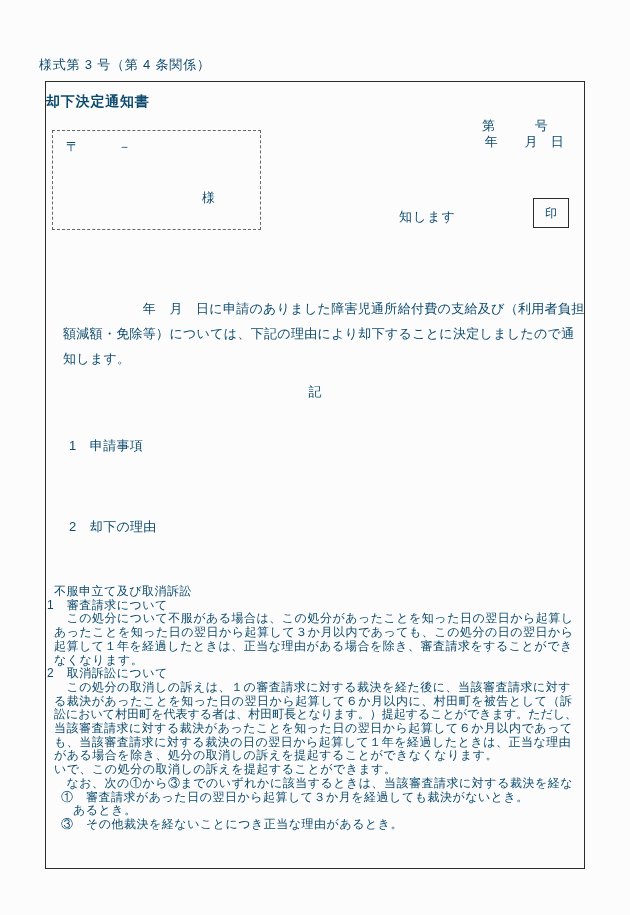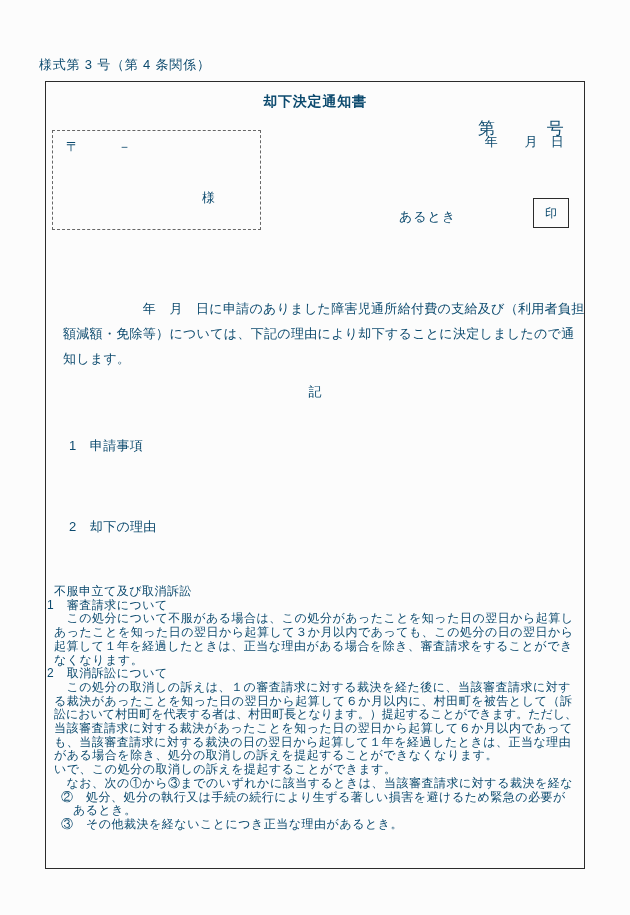--- a/index.html
+++ b/index.html
@@ -24,30 +24,30 @@
   .doc-box {
     position: absolute;
     left: 45px; top: 81px;
     width: 540px; height: 788px;
     border: 1px solid #2b2b2b;
     background: #fcfcfc;
   }
   .doc-title {
     position: absolute;
     left: 0; right: 0; top: 11px;
-    text-align: center;
+    text-align: left;
     font-size: 14px;
     font-weight: 600;
     letter-spacing: 0.8px;
     white-space: pre;
   }
   .doc-number {
     position: absolute;
-    right: 20px; top: 35px;
-    font-size: 17px;
+    right: 36px; top: 35px;
+    font-size: 13px;
     letter-spacing: 0.2px;
     white-space: pre;
   }
   .doc-date {
     position: absolute;
     right: 20px; top: 51px;
     font-size: 13px;
     letter-spacing: 0.2px;
     white-space: pre;
   }
@@ -134,21 +134,21 @@
     <div class="doc-title">却下決定通知書</div>
 
     <div class="doc-number">第　　　号</div>
     <div class="doc-date">年　　月　日</div>
 
     <div class="address-box">
       <div class="postal-line">〒　　　－</div>
       <div class="addressee-suffix">様</div>
     </div>
 
-    <div class="issuer">あるとき</div>
+    <div class="issuer">知します</div>
 
     <div class="seal-box">
       <span>印</span>
     </div>
 
     <div class="body-paragraph">
       <div class="line">　　　　　　年　月　日に申請のありました障害児通所給付費の支給及び（利用者負担</div>
       <div class="line">額減額・免除等）については、下記の理由により却下することに決定しましたので通</div>
       <div class="line">知します。</div>
     </div>
@@ -167,19 +167,19 @@
       <div class="line ind-1">なくなります。</div>
       <div class="line ind-num">2　取消訴訟について</div>
       <div class="line ind-1">　この処分の取消しの訴えは、１の審査請求に対する裁決を経た後に、当該審査請求に対す</div>
       <div class="line ind-1">る裁決があったことを知った日の翌日から起算して６か月以内に、村田町を被告として（訴</div>
       <div class="line ind-1 tight">訟において村田町を代表する者は、村田町長となります。）提起することができます。ただし、</div>
       <div class="line ind-1">当該審査請求に対する裁決があったことを知った日の翌日から起算して６か月以内であって</div>
       <div class="line ind-1">も、当該審査請求に対する裁決の日の翌日から起算して１年を経過したときは、正当な理由</div>
       <div class="line ind-1">がある場合を除き、処分の取消しの訴えを提起することができなくなります。</div>
       <div class="line ind-1">いで、この処分の取消しの訴えを提起することができます。</div>
       <div class="line ind-1">　なお、次の①から③までのいずれかに該当するときは、当該審査請求に対する裁決を経な</div>
-      <div class="line ind-c">②　処分、処分の執行又は手続の続行により生ずる著しい損害を避けるため緊急の必要が</div>
+      <div class="line ind-c">①　審査請求があった日の翌日から起算して３か月を経過しても裁決がないとき。</div>
       <div class="line ind-3">あるとき。</div>
       <div class="line ind-c">③　その他裁決を経ないことにつき正当な理由があるとき。</div>
     </div>
 
   </div>
 </div>
 
 </body></html>

